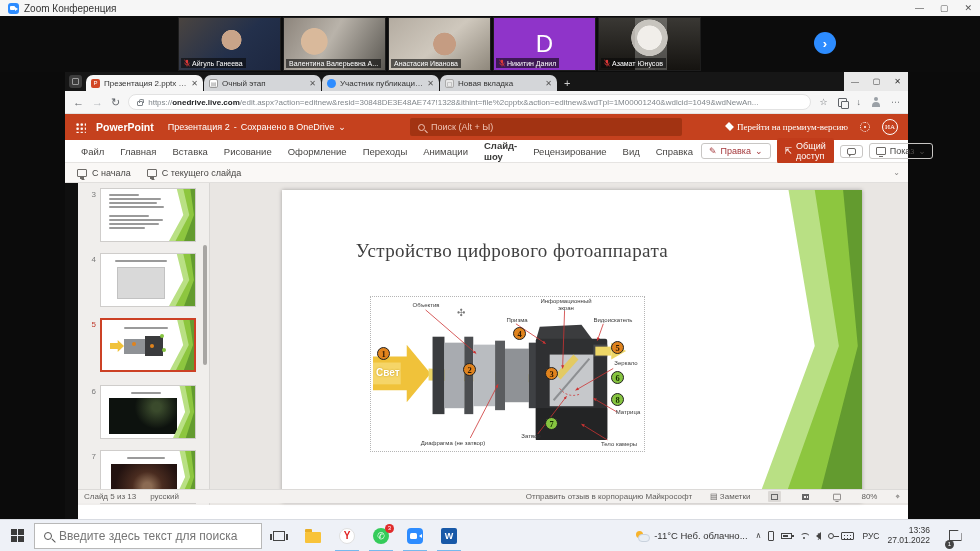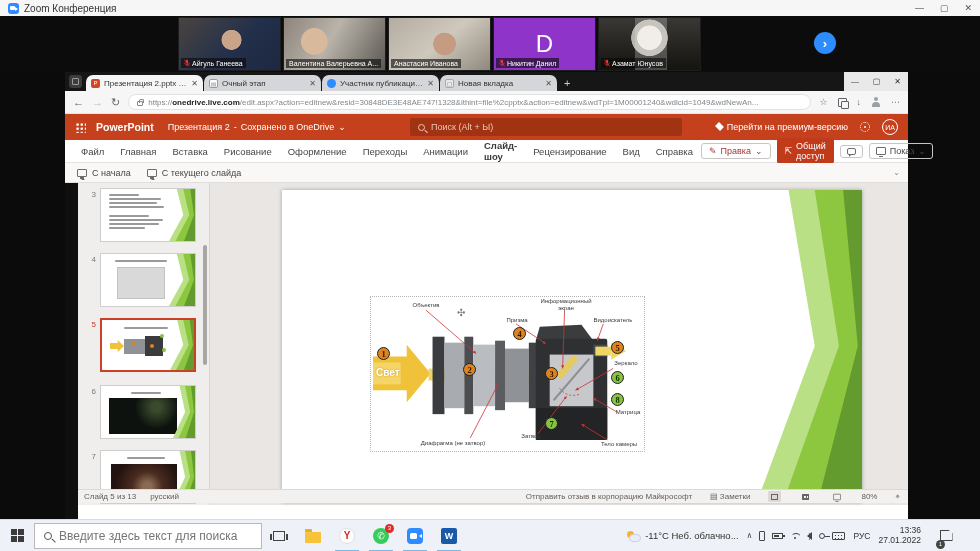--- a/index.html
+++ b/index.html
@@ -67,21 +67,21 @@
   .stack-ic::after { content:""; position:absolute; left:2px; top:2px; right:-3px; bottom:-3px; border:1px solid #5f6368; border-radius:1px; background:#f6f6f6; }
 
   
   .pp-header { position:absolute; left:0; top:42px; right:0; height:26px; background:#c5411e; display:flex; align-items:center; padding:0 10px; color:#fff; }
   .waffle { width:11px; height:11px; background-image:radial-gradient(circle,#fff 1.1px,transparent 1.3px); background-size:4.2px 4.2px; background-position:0.5px 0.5px; margin-right:10px; }
   .pp-app { font-size:10.5px; font-weight:bold; margin-right:14px; }
   .pp-doc { font-size:9px; display:flex; gap:4px; align-items:center; }
   .pp-search { position:absolute; left:345px; width:272px; height:18px; top:4px; background:#a23312; border-radius:2px; display:flex; align-items:center; padding:0 8px; gap:6px; font-size:9px; color:#f0c4b5; }
   .mag { width:7px; height:7px; border:1.3px solid #f0c4b5; border-radius:50%; position:relative; flex:none; }
   .mag::after { content:""; position:absolute; left:5px; top:6px; width:4px; height:1.3px; background:#f0c4b5; transform:rotate(45deg); }
-  .pp-right { margin-left:auto; display:flex; align-items:center; gap:12px; font-size:9px; }
+  .pp-right { margin-left:auto; display:flex; align-items:center; gap:12px; font-size:9px;font-family:Liberation Serif, serif; }
   .diamond { width:7px; height:7px; background:#fff; transform:rotate(45deg) scaleY(.8); display:inline-block; margin-right:4px; }
   .gear { width:10px; height:10px; border:1.5px dotted #fff; border-radius:50%; position:relative; }
   .gear::after { content:""; position:absolute; left:3px; top:3px; width:2px; height:2px; border-radius:50%; background:#fff; }
   .avatar { width:16px; height:16px; border:1px solid #fff; border-radius:50%; display:flex; align-items:center; justify-content:center; font-size:7px; }
 
   
   .menubar { position:absolute; left:0; top:68px; right:0; height:23px; background:#fff; border-bottom:1px solid #e6e4e2; display:flex; align-items:center; padding:0 8px; }
   .menu-item { font-size:9.5px; color:#484644; padding:4px 8px; position:relative; }
   .menu-item.active { color:#3b3a39; font-weight:bold; }
   .menu-item.active::after { content:""; position:absolute; left:8px; right:8px; bottom:-1px; height:2.5px; background:#b7472a; border-radius:2px; }
@@ -154,21 +154,21 @@
   .taskview::after { content:""; position:absolute; right:-4px; top:2px; width:2px; height:6px; background:#444; }
   .folder { width:16px; height:11px; background:#f8c33a; border-radius:1px; position:relative; margin-top:3px; }
   .folder::before { content:""; position:absolute; top:-2.5px; left:0; width:7px; height:3px; background:#e8ae26; border-radius:1px 1px 0 0; }
   .ya { width:16px; height:16px; border-radius:50%; background:#fff; border:1px solid #e0e0e0; color:#e02020; font-weight:bold; font-size:10px; display:flex; align-items:center; justify-content:center; }
   .wa { width:16px; height:16px; border-radius:50%; background:#35cc5a; color:#fff; font-size:9px; display:flex; align-items:center; justify-content:center; position:relative; }
   .badge-red { position:absolute; top:-4px; right:-5px; width:9px; height:9px; border-radius:50%; background:#e02b2b; color:#fff; font-size:6px; display:flex; align-items:center; justify-content:center; }
   .zm { width:16px; height:16px; border-radius:4px; background:#2d8cff; position:relative; }
   .zm::after { content:""; position:absolute; left:3px; top:5px; width:7px; height:6px; background:#fff; border-radius:1.5px; }
   .zm::before { content:""; position:absolute; right:1.5px; top:6px; border-right:3.5px solid #fff; border-top:2px solid transparent; border-bottom:2px solid transparent; }
   .wd { width:16px; height:16px; border-radius:2px; background:#1859a8; color:#fff; font-size:9px; font-weight:bold; display:flex; align-items:center; justify-content:center; }
-  .tb-right { margin-left:auto; display:flex; align-items:center; gap:8px; padding-right:17px; }
+  .tb-right { margin-left:auto; display:flex; align-items:center; gap:8px; padding-right:8px; }
   .weather { display:flex; align-items:center; gap:5px; font-size:9.5px; color:#333; }
   .suncloud { width:14px; height:10px; position:relative; }
   .suncloud::before { content:""; position:absolute; left:1px; top:0; width:7px; height:7px; border-radius:50%; background:#f7b32b; }
   .suncloud::after { content:""; position:absolute; left:3px; top:3px; width:10px; height:6px; border-radius:4px; background:#e8eef5; border:1px solid #c9d2dd; }
   .tray { display:flex; align-items:center; gap:7px; color:#444; font-size:8px; }
   .phone-ic { width:6px; height:10px; border:1px solid #444; border-radius:1px; }
   .batt { width:11px; height:6px; border:1px solid #444; position:relative; }
   .batt::before { content:""; position:absolute; inset:1px 3px 1px 1px; background:#444; }
   .batt::after { content:""; position:absolute; right:-2.5px; top:1px; width:1.5px; height:2.5px; background:#444; }
   .wifi { width:10px; height:6px; overflow:hidden; position:relative; }
@@ -428,20 +428,21 @@
                 <div class="g3"></div>
               </div>
           </div>
         </div>
 
         <div class="scrollbar-v"></div>
       </div>
 
       <div class="canvas">
         <div class="slide">
+          <div class="slide-title">Устройство цифрового фотоаппарата</div>
 
           <div class="diagram">
             <svg viewBox="0 0 275 156">
               <defs>
                 <marker id="arr" markerWidth="5" markerHeight="5" refX="4" refY="2" orient="auto">
                   <path d="M0,0 L4,2 L0,4 Z" fill="#cc3333"></path>
                 </marker>
               </defs>
 
               <polygon points="2,60 36,60 36,48 60,77 36,106 36,94 2,94" fill="#f0c23a"></polygon>

